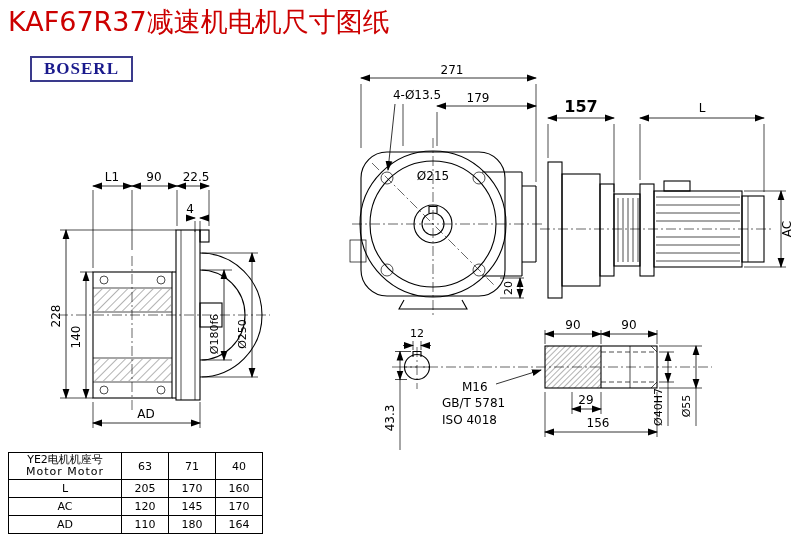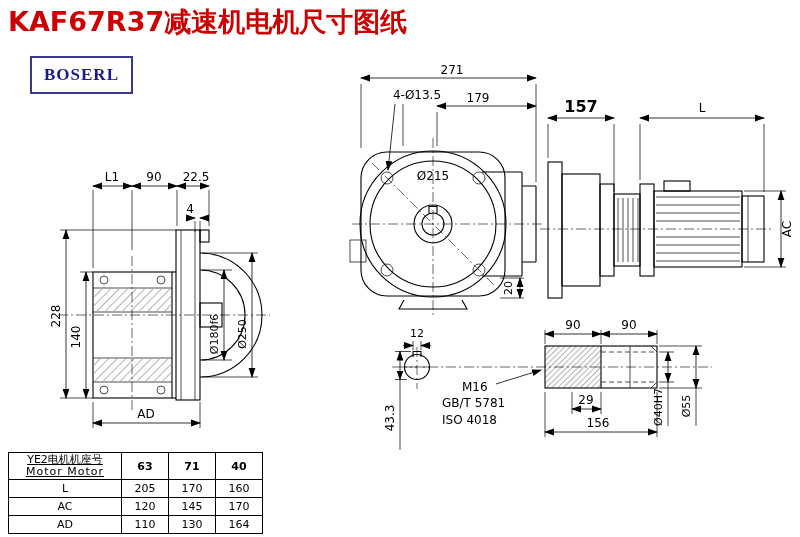--- a/index.html
+++ b/index.html
@@ -1,39 +1,39 @@
 <!DOCTYPE html>
 <html><head>
 <meta charset="utf-8">
 <style>
   html,body{margin:0;padding:0;background:#fff;}
   #canvas{position:relative;width:800px;height:537px;background:#fff;overflow:hidden;
           font-family:"DejaVu Sans","Liberation Sans",sans-serif;}
   #drawing{position:absolute;left:0;top:0;}
-  .page-title{position:absolute;left:8px;top:4px;font-size:27px;font-weight:bold;color:#cc0000;
+  .page-title{position:absolute;left:8px;top:4px;font-size:27px;font-weight:normal;color:#cc0000;
               font-family:"DejaVu Sans","Liberation Sans",sans-serif;}
-  .brand-box{position:absolute;left:30px;top:56px;border:2px solid #3a3a8c;padding:7px 12px;
+  .brand-box{position:absolute;left:30px;top:56px;border:2px solid #3a3a8c;padding:1px 12px;
              background:#fff;}
   .brand-box span{font-family:"Liberation Serif","DejaVu Serif",serif;font-weight:bold;
                   font-size:17px;color:#1a1a8c;letter-spacing:1px;}
   
   .o{stroke:#000;stroke-width:1.1;fill:none;}
   .t{stroke:#000;stroke-width:.7;fill:none;}
   .d{stroke:#000;stroke-width:.8;fill:none;}
   .c{stroke:#000;stroke-width:.6;fill:none;stroke-dasharray:10 3 2 3;}
   .hd{stroke:#000;stroke-width:.7;fill:none;stroke-dasharray:5 3;}
   text.lbl{font:12px "DejaVu Sans",sans-serif;fill:#000;}
   text.sm{font:11px "DejaVu Sans",sans-serif;fill:#000;}
   text.big{font:bold 16px "DejaVu Sans",sans-serif;fill:#000;}
   
   .size-table{position:absolute;left:8px;top:452px;border-collapse:collapse;
               font-size:11px;color:#000;}
   .size-table td{border:1px solid #000;text-align:center;padding:1px 4px;height:15px;}
-  .size-table td.hd2{width:104px;line-height:12px;text-decoration:underline;}
-  .size-table td.val{width:38px;font-weight:bold;}
+  .size-table td.hd2{width:104px;line-height:12px;}
+  .size-table td.val{width:38px;}
   .size-table .en{letter-spacing:1px;}
 </style>
 </head>
 <body>
 
 <div id="canvas">
 
   <svg id="drawing" width="800" height="537" viewBox="0 0 800 537">
     <defs>
       <marker id="ar" viewBox="0 0 10 8" refX="9" refY="4" markerWidth="10" markerHeight="8" orient="auto-start-reverse" markerUnits="userSpaceOnUse">
@@ -267,19 +267,19 @@
     </tr>
     <tr>
       <td>AC</td>
       <td>120</td>
       <td>145</td>
       <td>170</td>
     </tr>
     <tr>
       <td>AD</td>
       <td>110</td>
-      <td>130</td>
+      <td>180</td>
       <td>164</td>
     </tr>
   </tbody>
     </table>
 
 </div>
 
 </body></html>

